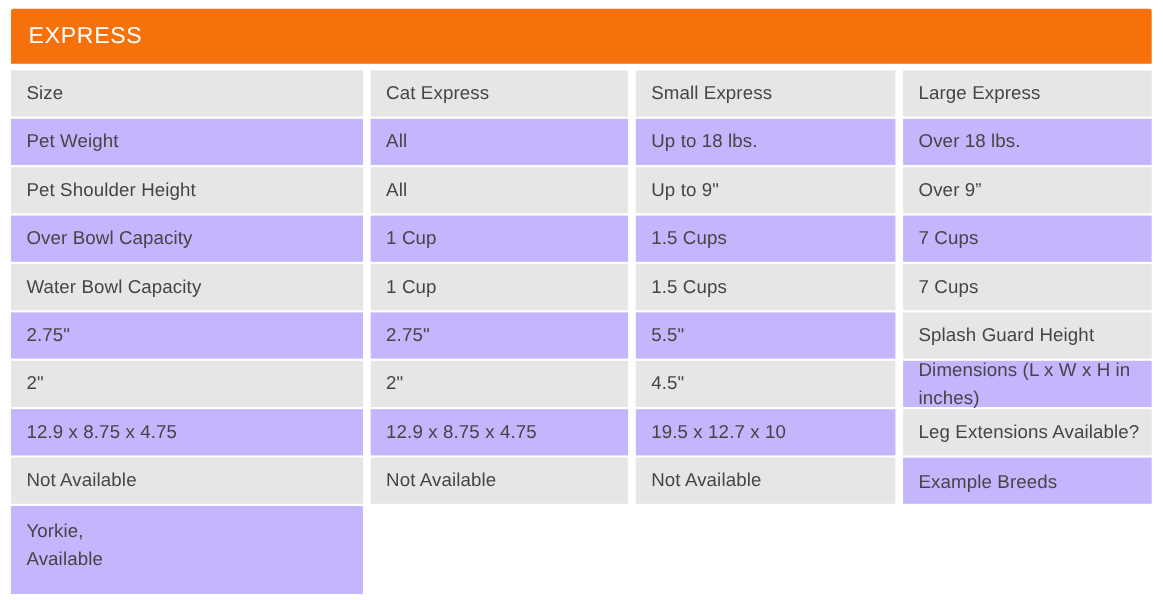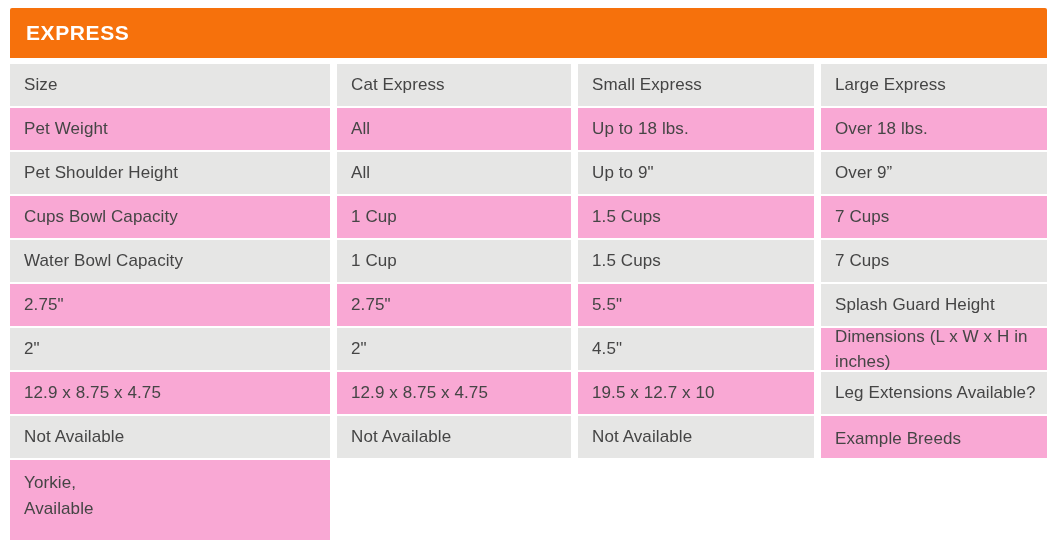--- a/index.html
+++ b/index.html
@@ -18,21 +18,21 @@
     border-radius: 2px 2px 0 0;
     display: flex;
     align-items: center;
     margin-bottom: 6px;
     box-sizing: border-box;
     padding-left: 16px;
   }
   .header-bar .title {
     color: #ffffff;
     font-size: 21px;
-    font-weight: bold;
+    font-weight: normal;
     letter-spacing: 0.6px;
   }
   .grid {
     display: grid;
     grid-template-columns: 320px 234px 236px 226px;
     grid-template-rows: repeat(9, 42px) 80px;
     column-gap: 7px;
     row-gap: 2px;
   }
   .cell {
@@ -41,21 +41,21 @@
     box-sizing: border-box;
     padding-left: 14px;
     padding-right: 8px;
     font-size: 17px;
     color: #454545;
     letter-spacing: 0.1px;
     white-space: pre-line;
     line-height: 1.5;
   }
   .dark  { background: #e6e6e5; }
-  .light { background: #f9a8d4; }
+  .light { background: #c4b5fd; }
   .top {
     align-items: flex-start;
     padding-top: 10px;
   }
 </style>
 </head>
 <body>
 
 <div class="page">
 
@@ -73,21 +73,21 @@
     <div class="cell light">Pet Weight</div>
     <div class="cell light">All</div>
     <div class="cell light">Up to 18 lbs.</div>
     <div class="cell light">Over 18 lbs.</div>
 
     <div class="cell dark">Pet Shoulder Height</div>
     <div class="cell dark">All</div>
     <div class="cell dark">Up to 9"</div>
     <div class="cell dark">Over 9”</div>
 
-    <div class="cell light">Cups Bowl Capacity</div>
+    <div class="cell light">Over Bowl Capacity</div>
     <div class="cell light">1 Cup</div>
     <div class="cell light">1.5 Cups</div>
     <div class="cell light">7 Cups</div>
 
     <div class="cell dark">Water Bowl Capacity</div>
     <div class="cell dark">1 Cup</div>
     <div class="cell dark">1.5 Cups</div>
     <div class="cell dark">7 Cups</div>
 
     <div class="cell light">2.75"</div>

